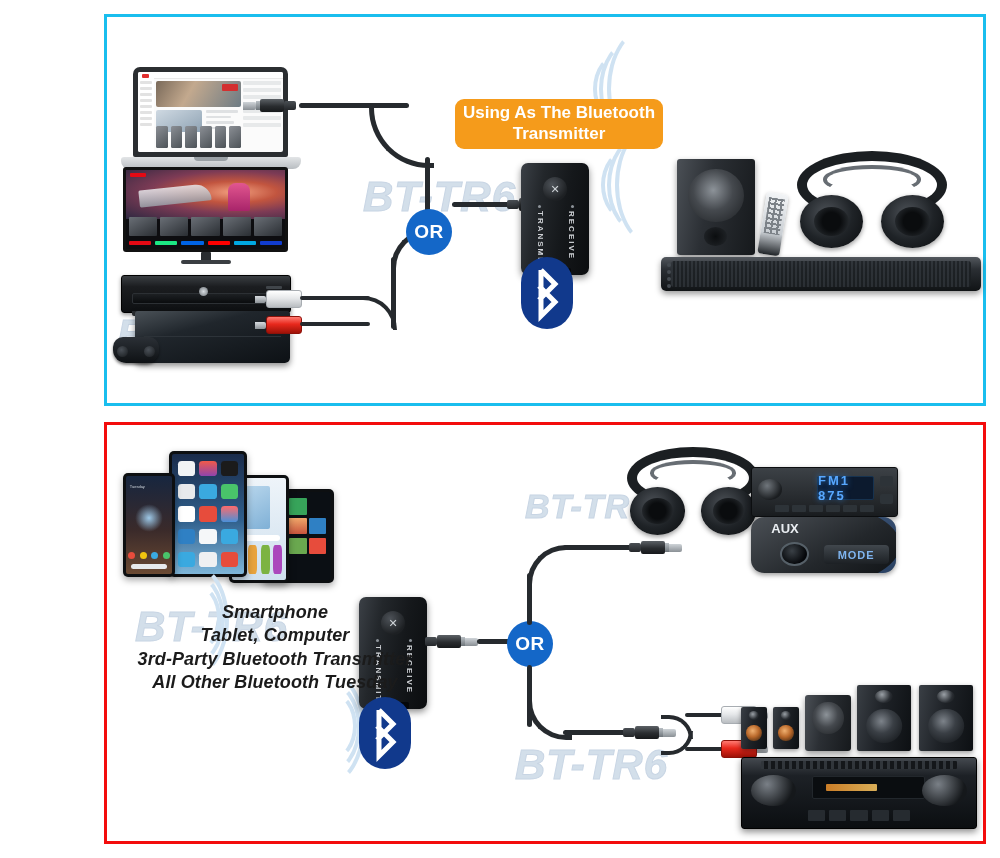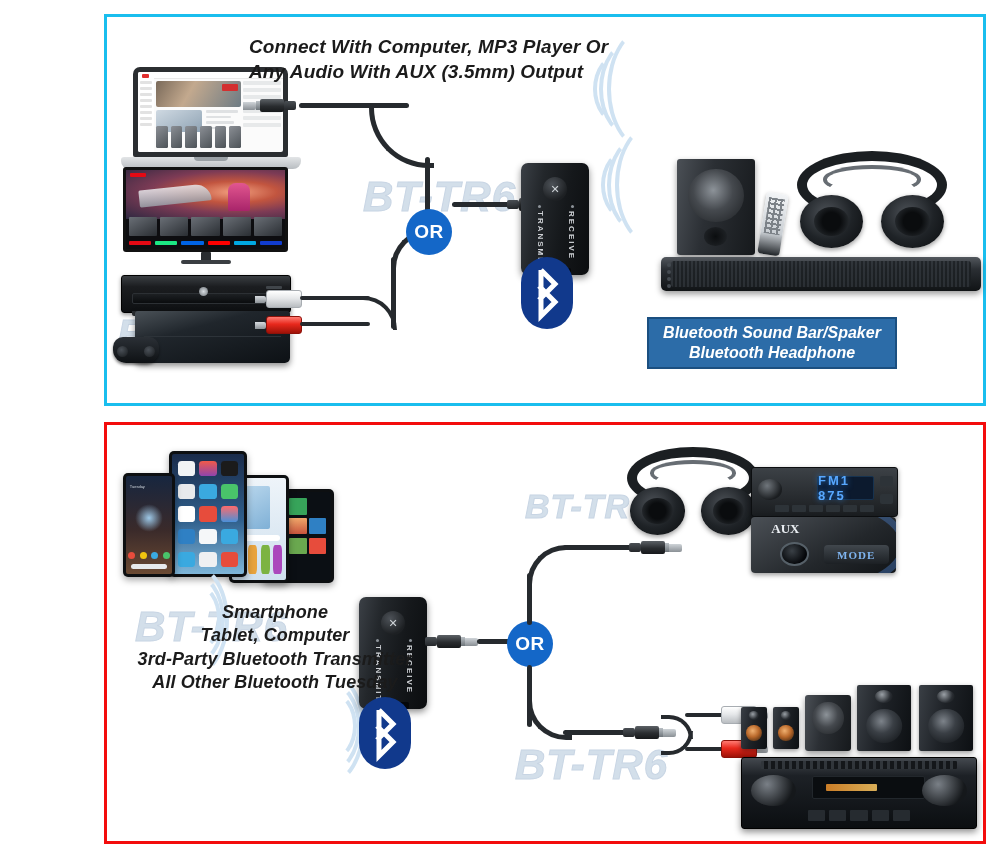--- a/index.html
+++ b/index.html
@@ -186,22 +186,22 @@
   .car{position:absolute;border-radius:3px;background:linear-gradient(#3c4146,#1a1d20);
        border:1px solid #0c0e10;box-shadow:0 2px 5px rgba(0,0,0,.4);}
   .car .lcd{position:absolute;left:18%;right:16%;top:16%;height:46%;border-radius:2px;
        background:#0c1a2e;border:1px solid #16324f;display:flex;align-items:center;justify-content:center;
        color:#58a8ff;font-weight:700;letter-spacing:2px;text-shadow:0 0 6px #2f7fd6;}
   .car .knob{position:absolute;left:4%;top:22%;width:17%;height:44%;border-radius:50%;
        background:radial-gradient(circle at 38% 32%,#70767c,#1a1d20 70%);}
   .car .brow{position:absolute;left:16%;right:16%;bottom:8%;height:14%;display:flex;gap:3px;}
   .car .brow i{flex:1;border-radius:1px;background:#2d3338;}
   .car .sbtn{position:absolute;right:3%;width:9%;height:22%;border-radius:2px;background:#2d3338;}
-  .aux{position:absolute;border-radius:4px;background:linear-gradient(150deg,#4b5056,#23272b 60%,#121518);
-       overflow:hidden;box-shadow:0 2px 5px rgba(0,0,0,.4);font-family:Liberation Serif, serif;}
+  .aux{position:absolute;border-radius:13px;background:linear-gradient(150deg,#4b5056,#23272b 60%,#121518);
+       overflow:hidden;box-shadow:0 2px 5px rgba(0,0,0,.4);}
   .aux .ring{position:absolute;left:-22%;top:-38%;width:120%;height:150%;border-radius:50%;
        border:7px solid rgba(70,120,190,.45);}
   .aux .word{position:absolute;left:14%;top:8%;color:#e9edf1;font-weight:700;}
   .aux .port{position:absolute;left:20%;top:44%;width:17%;height:36%;border-radius:50%;
        background:radial-gradient(circle at 40% 35%,#3a4046,#05070a 70%);border:2px solid #566068;}
   .aux .mode{position:absolute;right:5%;bottom:16%;width:45%;height:34%;border-radius:4px;
        background:linear-gradient(#41474d,#1c2024);display:flex;align-items:center;justify-content:center;
        color:#7fb4ef;font-weight:700;letter-spacing:1px;}
 
   
@@ -401,27 +401,25 @@
         <i></i>
         <i></i>
       </div>
   </div>
   <div class="hp" style="left:690px;top:134px;width:150px;height:110px;">
     <div class="band"></div>
     <div class="cup l"></div>
     <div class="cup r"></div>
   </div>
 
-  <div class="callout" style="left:142px;top:18px;width:380px;font-size:19px;">Connect With Computer, MP3 Player Or
-Any Audio With AUX (3.5mm) Output</div>
-
-
-
-  <div class="tagbox tag-blue" style="left:540px;top:300px;width:250px;height:52px;font-size:16px;">Bluetooth Sound Bar/Spaker
-Bluetooth Headphone</div>
+
+
+  <div class="tagbox tag-orange" style="left:348px;top:82px;width:208px;height:50px;font-size:17px;">Using As The Bluetooth
+Transmitter</div>
+
 </div>
 
 <div class="panel" id="panel-receiver">
 
   <div class="watermark" style="left:28px;top:178px;font-size:42px;">BT-TR6</div>
   <div class="watermark" style="left:418px;top:62px;font-size:34px;">BT-TR6</div>
   <div class="watermark" style="left:408px;top:316px;font-size:42px;">BT-TR6</div>
 
   <div class="slab" style="left:155px;top:64px;width:72px;height:94px;">
     <div class="scr" style="background:#0b0f14;">

